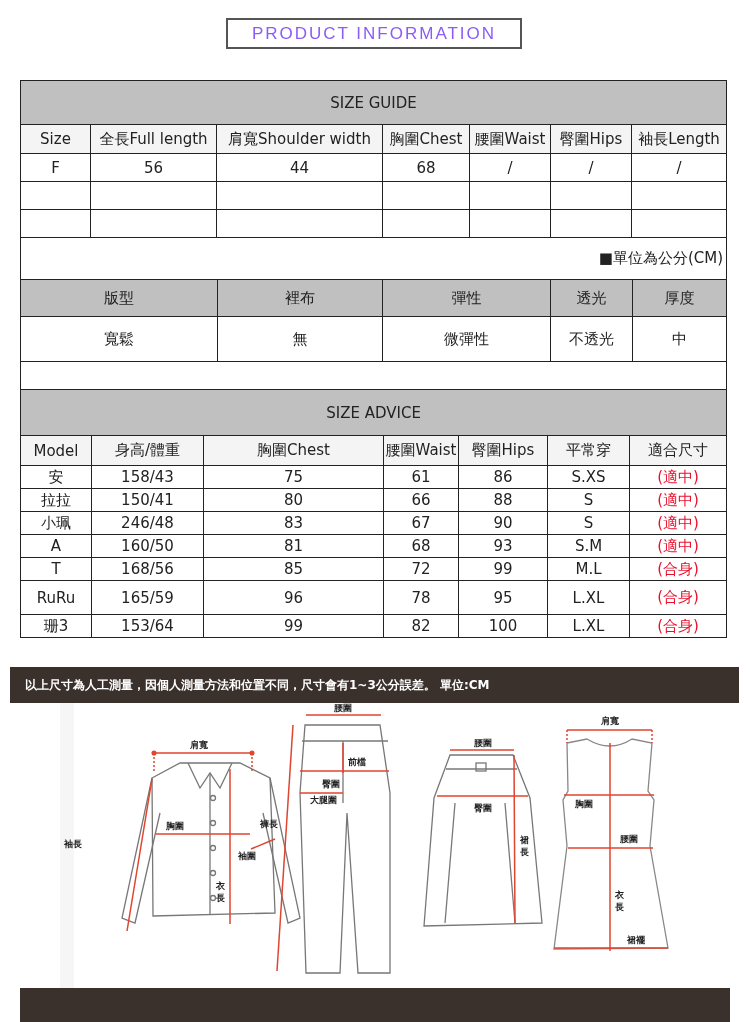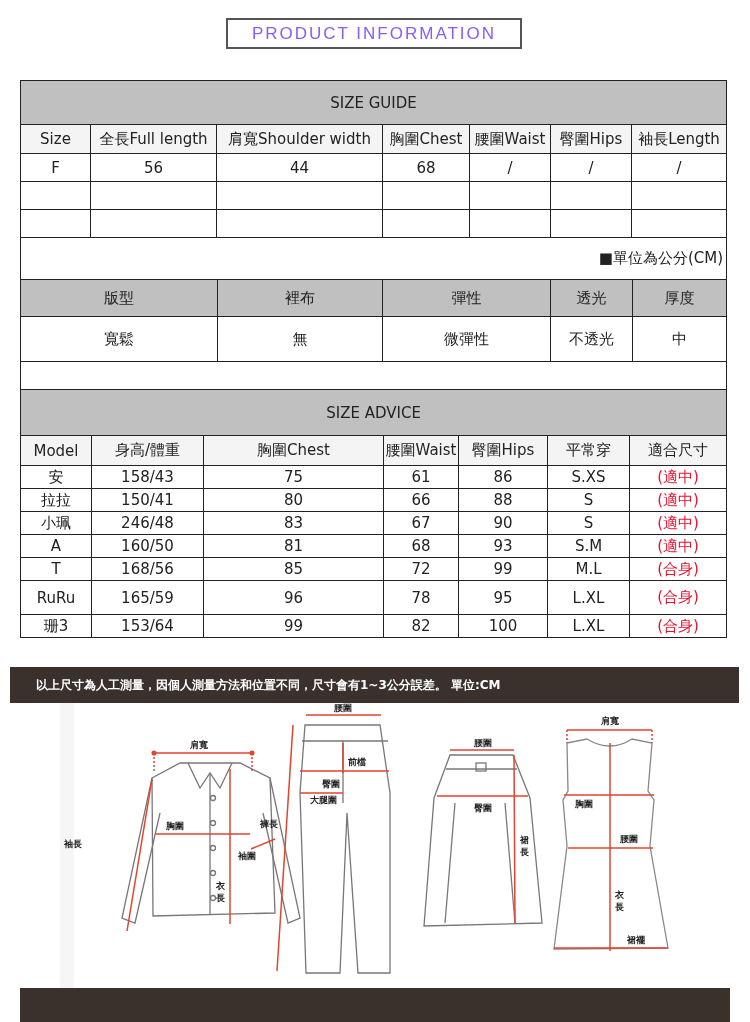--- a/index.html
+++ b/index.html
@@ -5,21 +5,21 @@
   html, body { margin:0; padding:0; background:#fff; }
   body { width:750px; height:1022px; position:relative; overflow:hidden; font-family:"DejaVu Sans", "Liberation Sans", sans-serif; color:#222; }
   .title-box { position:absolute; left:226px; top:18px; width:292px; height:27px; border:2px solid #555; box-sizing:content-box; display:flex; align-items:center; justify-content:center; font-family:"Liberation Sans", sans-serif; font-size:17px; letter-spacing:2px; color:#8b5cf6; }
   .tbl { position:absolute; left:20px; width:706px; border-collapse:collapse; table-layout:fixed; }
   .tbl td { border:1px solid #222; text-align:center; font-size:15px; padding:0; overflow:hidden; white-space:nowrap; color:#222; }
   .band td { background:#c0c0c0; font-size:15px;margin-left:46px; }
   .hdr td { background:#f4f4f4; font-size:15px; }
   .gray td { background:#c0c0c0; }
   .unit td { text-align:right; padding-right:3px; border-top:1px solid #222; }
   .red { color:#e8112d !important; }
-  .noteband { position:absolute; left:10px; top:667px; width:729px; height:36px; background:#3a302c; color:#fff; font-size:12px; font-weight:bold; display:flex; align-items:center; padding-left:26px; box-sizing:border-box; }
+  .noteband { position:absolute; left:10px; top:667px; width:729px; height:36px; background:#3a302c; color:#fff; font-size:12px; font-weight:bold; display:flex; align-items:center; padding-left:15px; box-sizing:border-box; }
   .footband { position:absolute; left:20px; top:988px; width:710px; height:34px; background:#3a302c; }
   .diagram { position:absolute; top:703px; left:60px; width:680px; height:285px; }
   .lbl { font-size:9px; font-weight:bold; fill:#222; }
 </style>
 </head>
 <body>
 
 <div class="title-box">PRODUCT INFORMATION</div>
 
 <table class="tbl" style="top:80px;">

